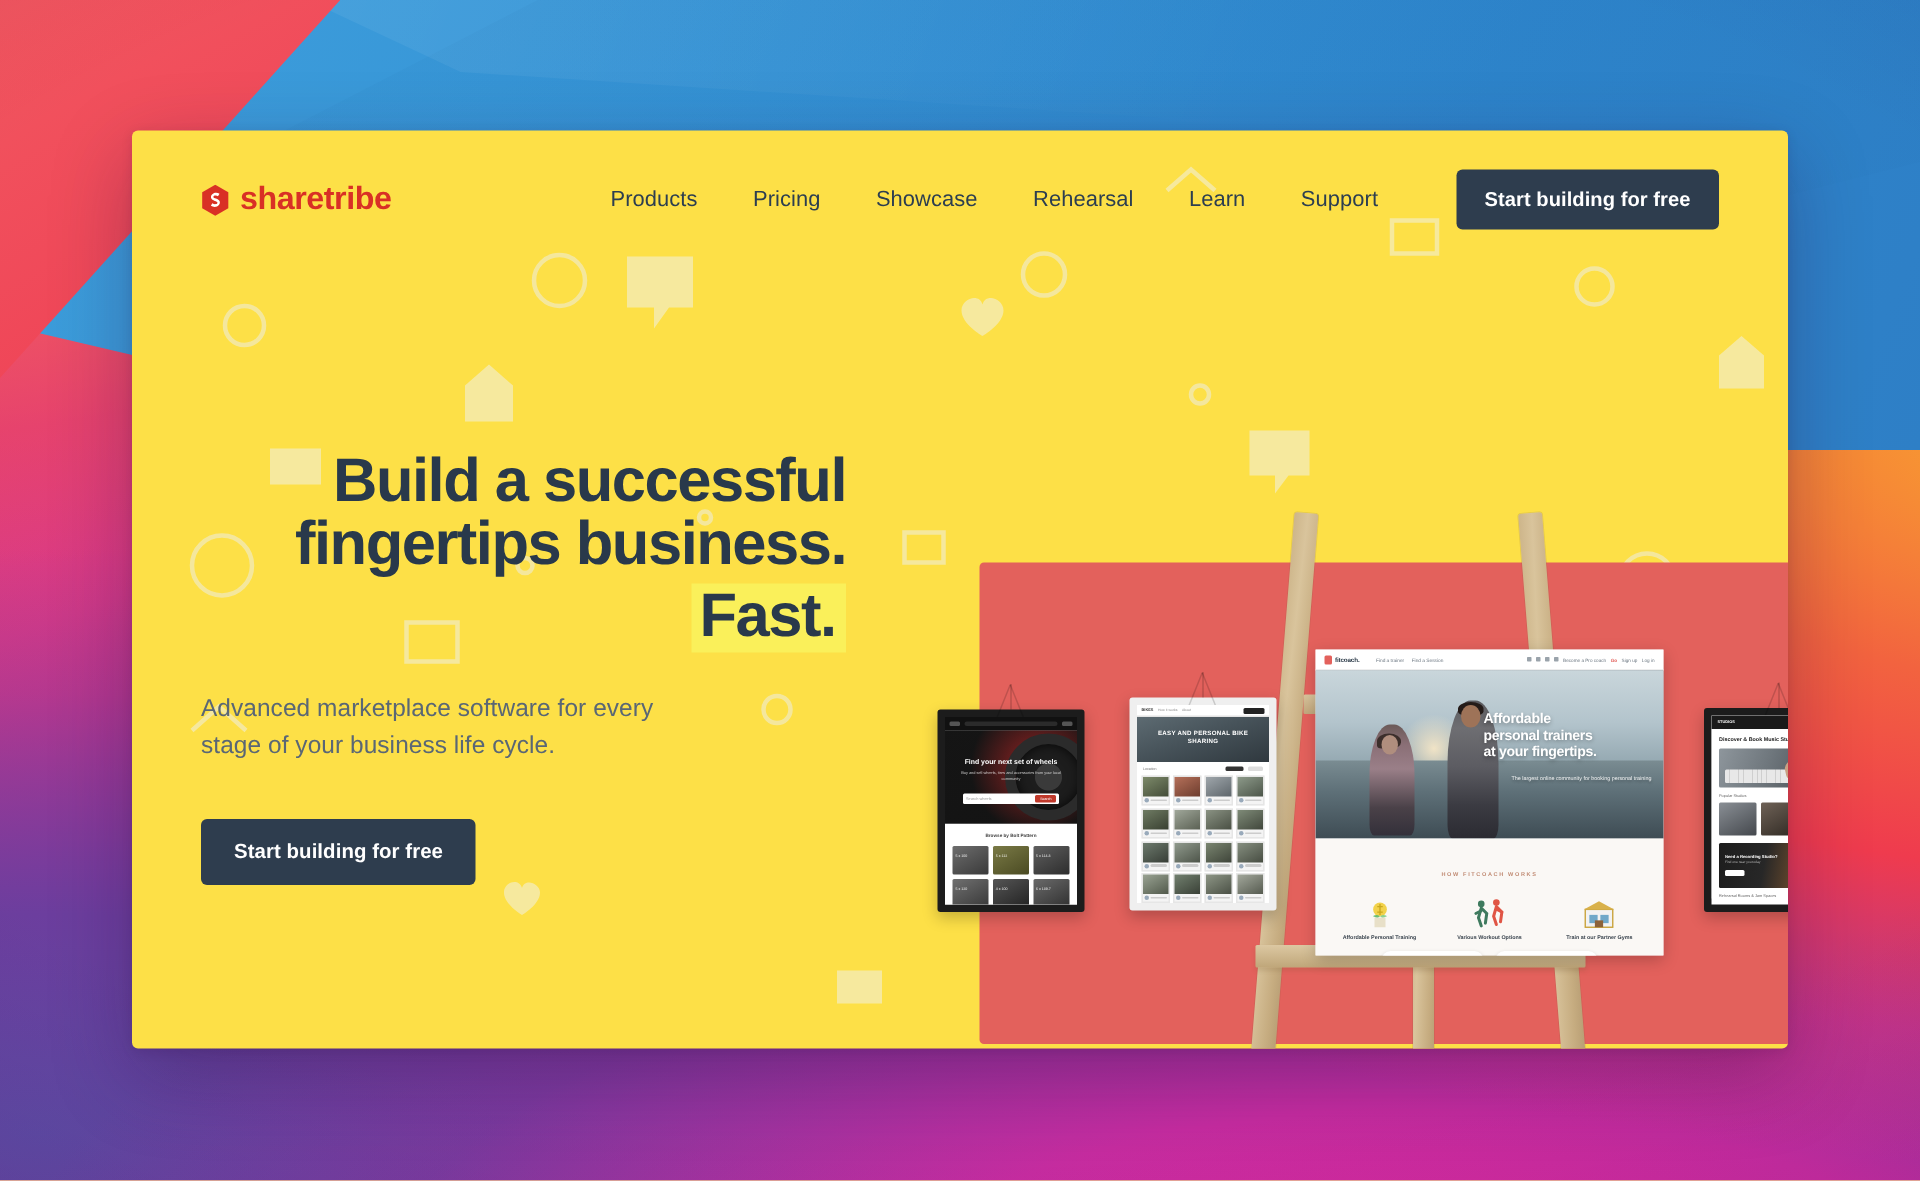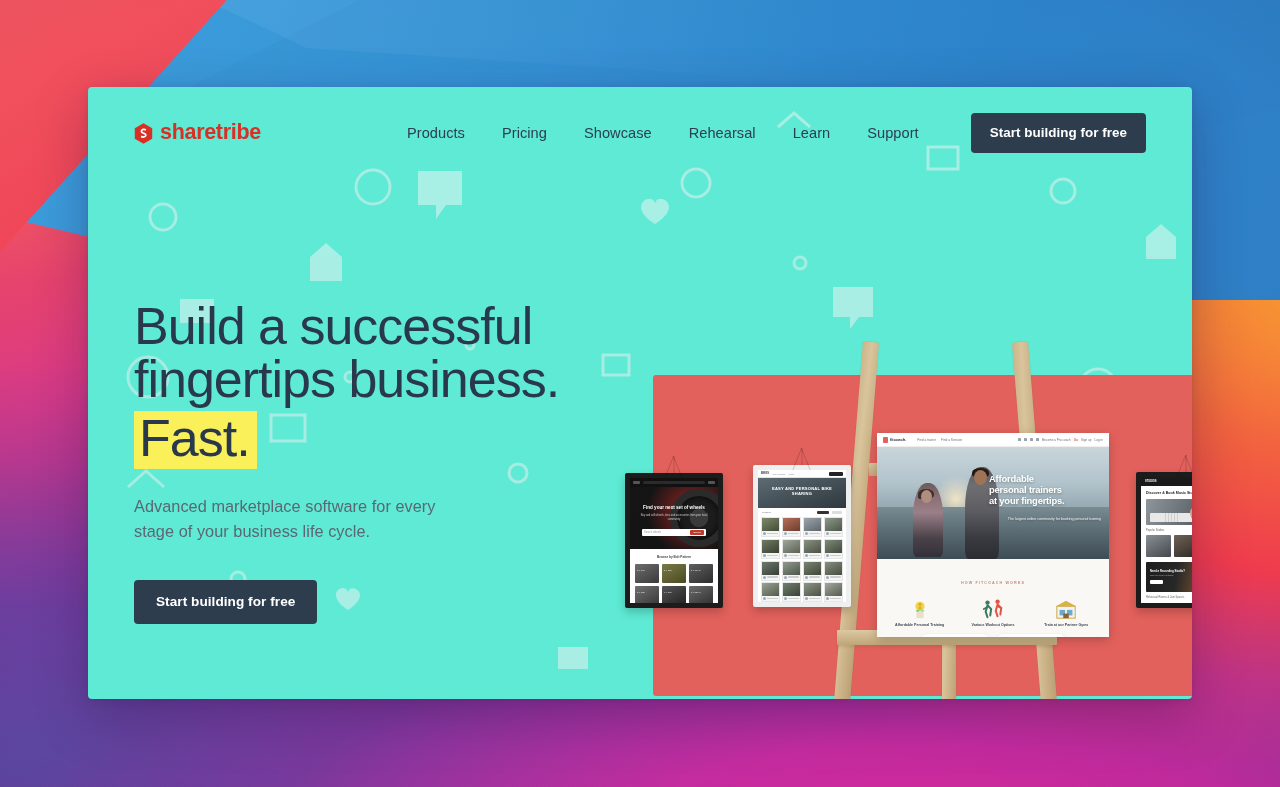--- a/index.html
+++ b/index.html
@@ -102,21 +102,21 @@
     background: radial-gradient(120% 100% at 50% 44%, rgba(0,0,0,0) 52%, rgba(40,0,60,0.18) 100%);
   }
 
   
   #page-card {
     position: absolute;
     left: 88px;
     top: 87px;
     width: 1104px;
     height: 612px;
-    background: #5eead4;
+    background: #fde047;
     border-radius: 4px;
     box-shadow: 0 18px 54px rgba(40, 10, 60, 0.30), 0 2px 8px rgba(40,10,60,0.12);
     overflow: hidden;
   }
   
   .watermark {
     position: absolute;
     inset: 0;
     pointer-events: none;
     opacity: 0.5;
@@ -176,25 +176,26 @@
 
   
   #hero-text {
     position: absolute;
     left: 46px;
     top: 213px;
     width: 430px;
     z-index: 4;
   }
   #hero-title {
-    font-size: 52px;
+    font-size: 41px;
     line-height: 1.02;
-    font-weight: 400;
+    font-weight: 700;
     color: #29394B;
     letter-spacing: -1.0px;
+    text-align: right;
   }
   #hero-title .line { display: block; }
   .highlight {
     background: #FAF05A;
     padding: 1px 7px 4px 5px;
     display: inline-block;
     margin-top: 5px;
   }
   #hero-sub {
     margin-top: 25px;

